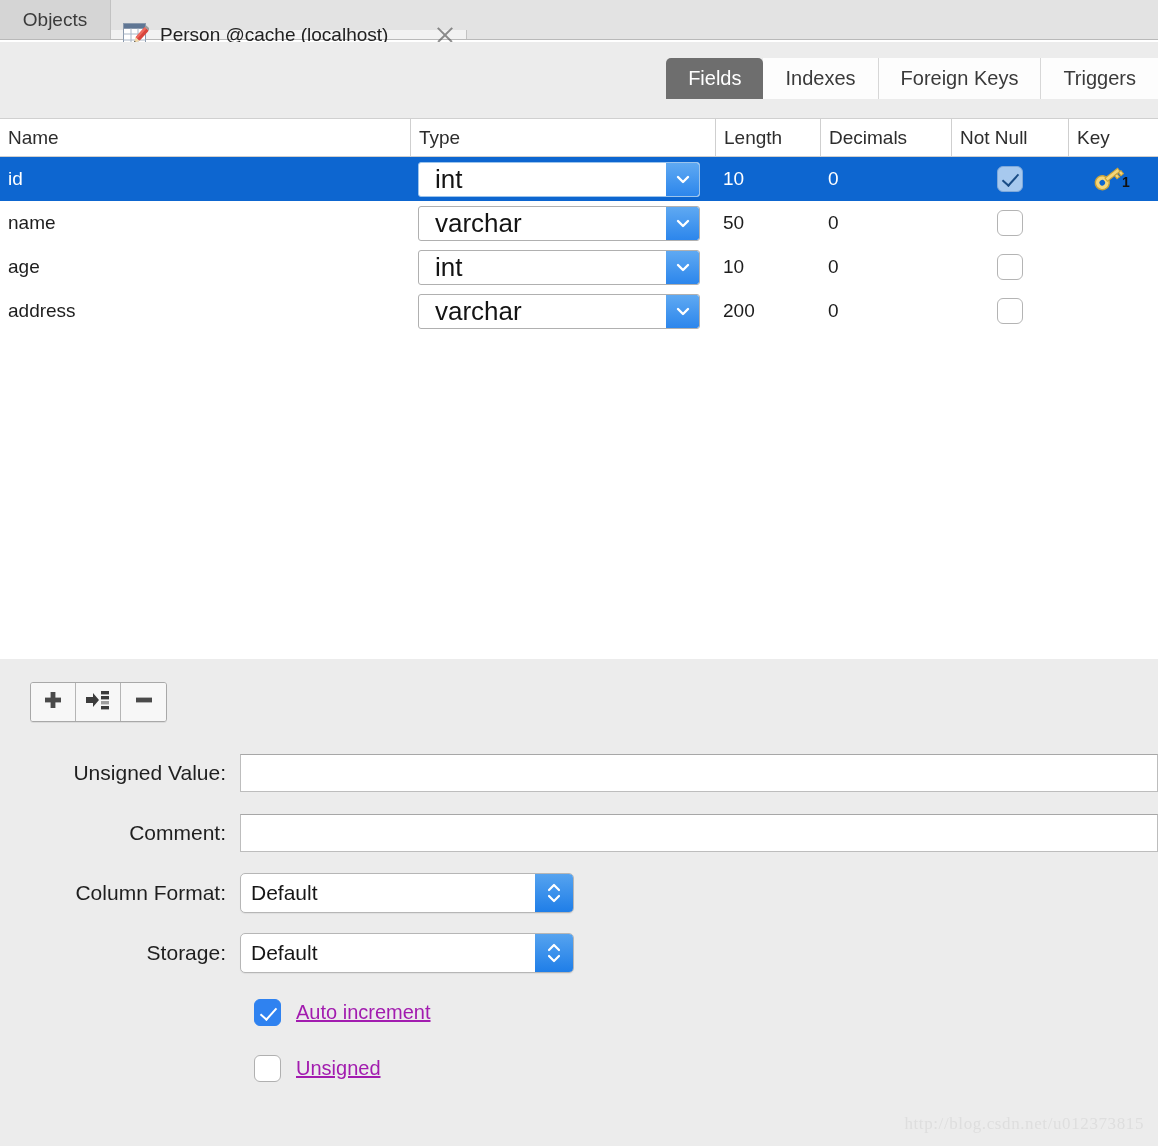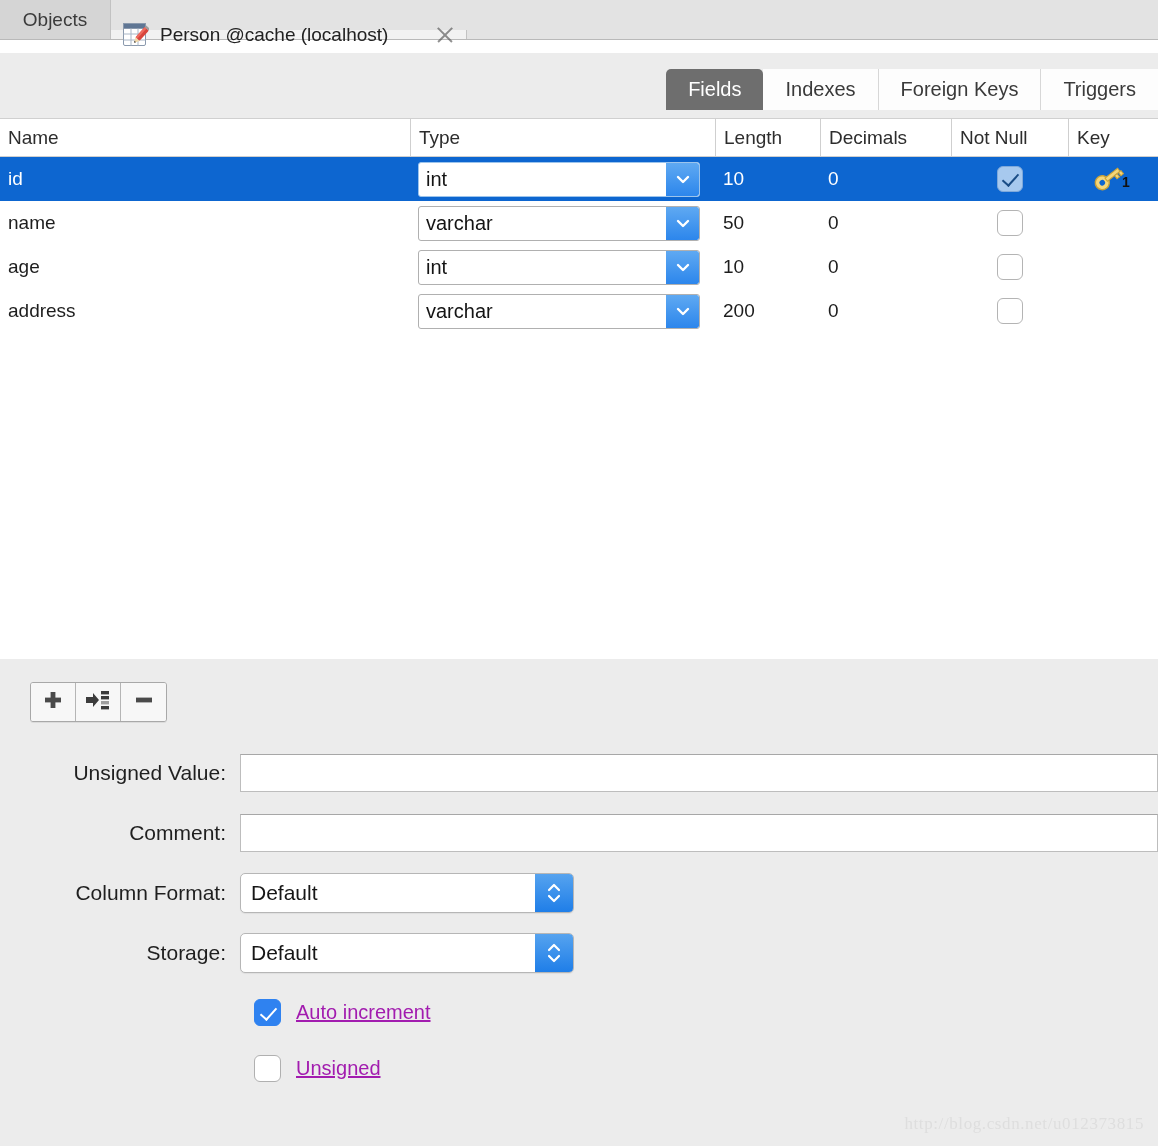--- a/index.html
+++ b/index.html
@@ -70,21 +70,21 @@
   .tab-close::before, .tab-close::after {
     content: ""; position: absolute;
     left: 1px; top: 10px; width: 20px; height: 1.6px;
     background: #555;
   }
   .tab-close::before { transform: rotate(45deg); }
   .tab-close::after  { transform: rotate(-45deg); }
 
   
   .subtabbar {
-    position: absolute; left: 0; top: 53px;
+    position: absolute; left: 0; top: 42px;
     width: 1158px; height: 78px;
     background: #ececec;
     box-sizing: border-box;
   }
   .subtabs {
     position: absolute;
     right: 0px; top: 16px;
     display: flex;
     height: 41px;
     align-items: stretch;
@@ -155,22 +155,22 @@
     background: #ffffff;
     border: 1px solid #b0b0b0;
     border-radius: 3px;
     box-sizing: border-box;
     display: flex; align-items: center;
     position: relative;
     overflow: hidden;
   }
   .grow.data.selected .combo { border-color: #9cc4ec; }
   .combo .cval {
-    padding-left: 7px;
-    font-size: 20px;
+    padding-left: 16px;
+    font-size: 26px;
     color: #141414;
     flex: 1 1 auto;
     overflow: hidden;
   }
   .combo .cbtn {
     width: 33px; height: 100%;
     flex: 0 0 auto;
     background: linear-gradient(#5fa9f2, #2c86ec);
     display: flex; align-items: center; justify-content: center;
     border-radius: 0 2px 2px 0;

